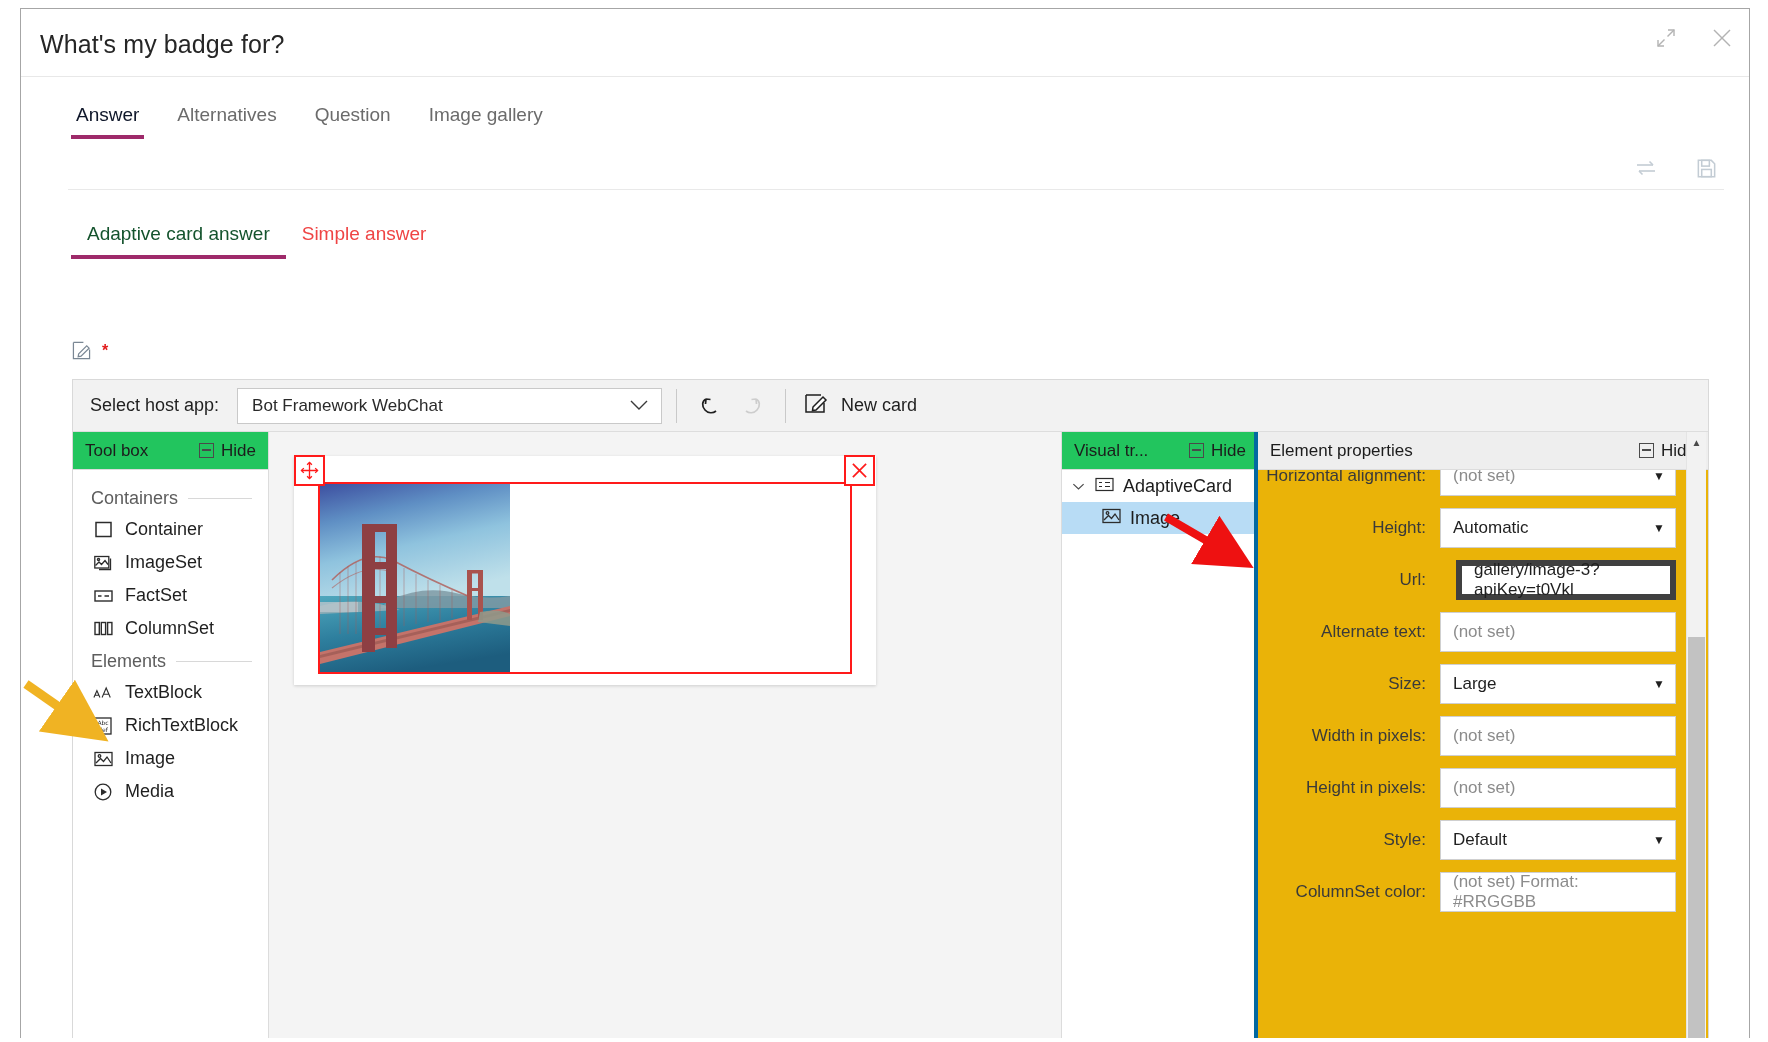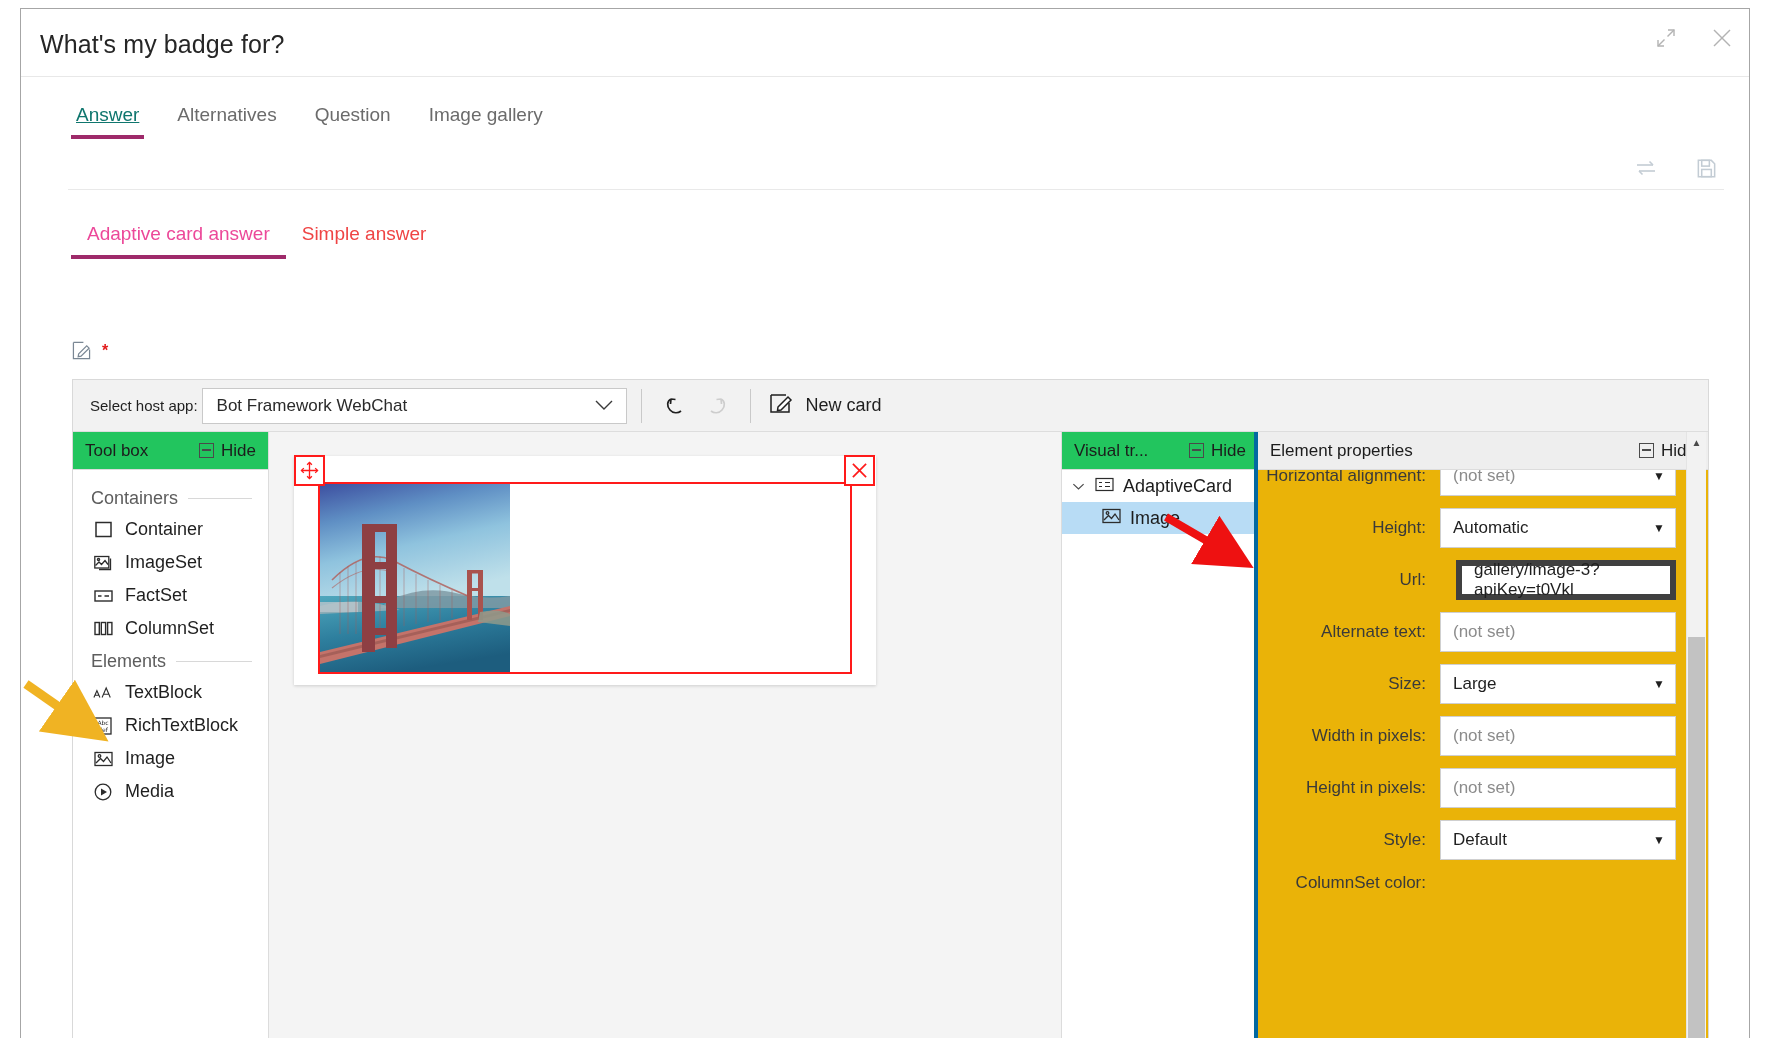--- a/index.html
+++ b/index.html
@@ -64,21 +64,21 @@
     gap: 0;
   }
   .tab1 {
     position: relative;
     font-size: 19px;
     color: #6b6b6b;
     padding: 0 19px 13px 19px;
     cursor: pointer;
     white-space: nowrap;
   }
-  .tab1.active { color: #0f766e; text-decoration: underline; }
+  .tab1.active { color: #0f172a; }
   .tab1.active::after {
     content: "";
     position: absolute;
     left: 14px; right: 14px; bottom: 0;
     height: 4px;
     background: #9e2a6a;
   }
 
   
   .util-row {
@@ -113,21 +113,21 @@
     height: 100%;
   }
   .tab2 {
     position: relative;
     font-size: 19px;
     color: #ef4444;
     padding: 0 16px 14px 16px;
     cursor: pointer;
     white-space: nowrap;
   }
-  .tab2.active { color: #ec4899; }
+  .tab2.active { color: #14532d; }
   .tab2.active::after {
     content: "";
     position: absolute;
     left: 0; right: 0; bottom: 0;
     height: 4px;
     background: #9e2a6a;
   }
 
   
   .channels {
@@ -157,23 +157,23 @@
   
   .etoolbar {
     height: 52px;
     background: #f2f2f2;
     border-bottom: 1px solid #dddddd;
     display: flex;
     align-items: center;
     padding-left: 17px;
   }
   .etoolbar .lbl {
-    font-size: 15px;
+    font-size: 18px;
     color: #1f1f1f;
-    margin-right: 4px;
+    margin-right: 18px;
   }
   .hostselect {
     position: relative;
     width: 425px; height: 36px;
     background: #ffffff;
     border: 1px solid #c9c9c9;
     display: flex; align-items: center;
     padding-left: 14px;
     font-size: 17px;
     color: #2a2a2a;
@@ -828,20 +828,23 @@
           <div class="prop-row">
             <div class="prop-label">Style:</div>
             <div class="prop-field select">
               <span>Default</span>
               <span class="caret-dn">▼</span>
             </div>
           </div>
 
           <div class="prop-row">
             <div class="prop-label">ColumnSet color:</div>
+            <div class="prop-field">
+              <span class="ph">(not set) Format: #RRGGBB</span>
+            </div>
           </div>
 
         </div>
 
         <div class="props-scroll">
           <div class="ps-up">▲</div>
           <div class="ps-thumb"></div>
         </div>
       </div>
 

